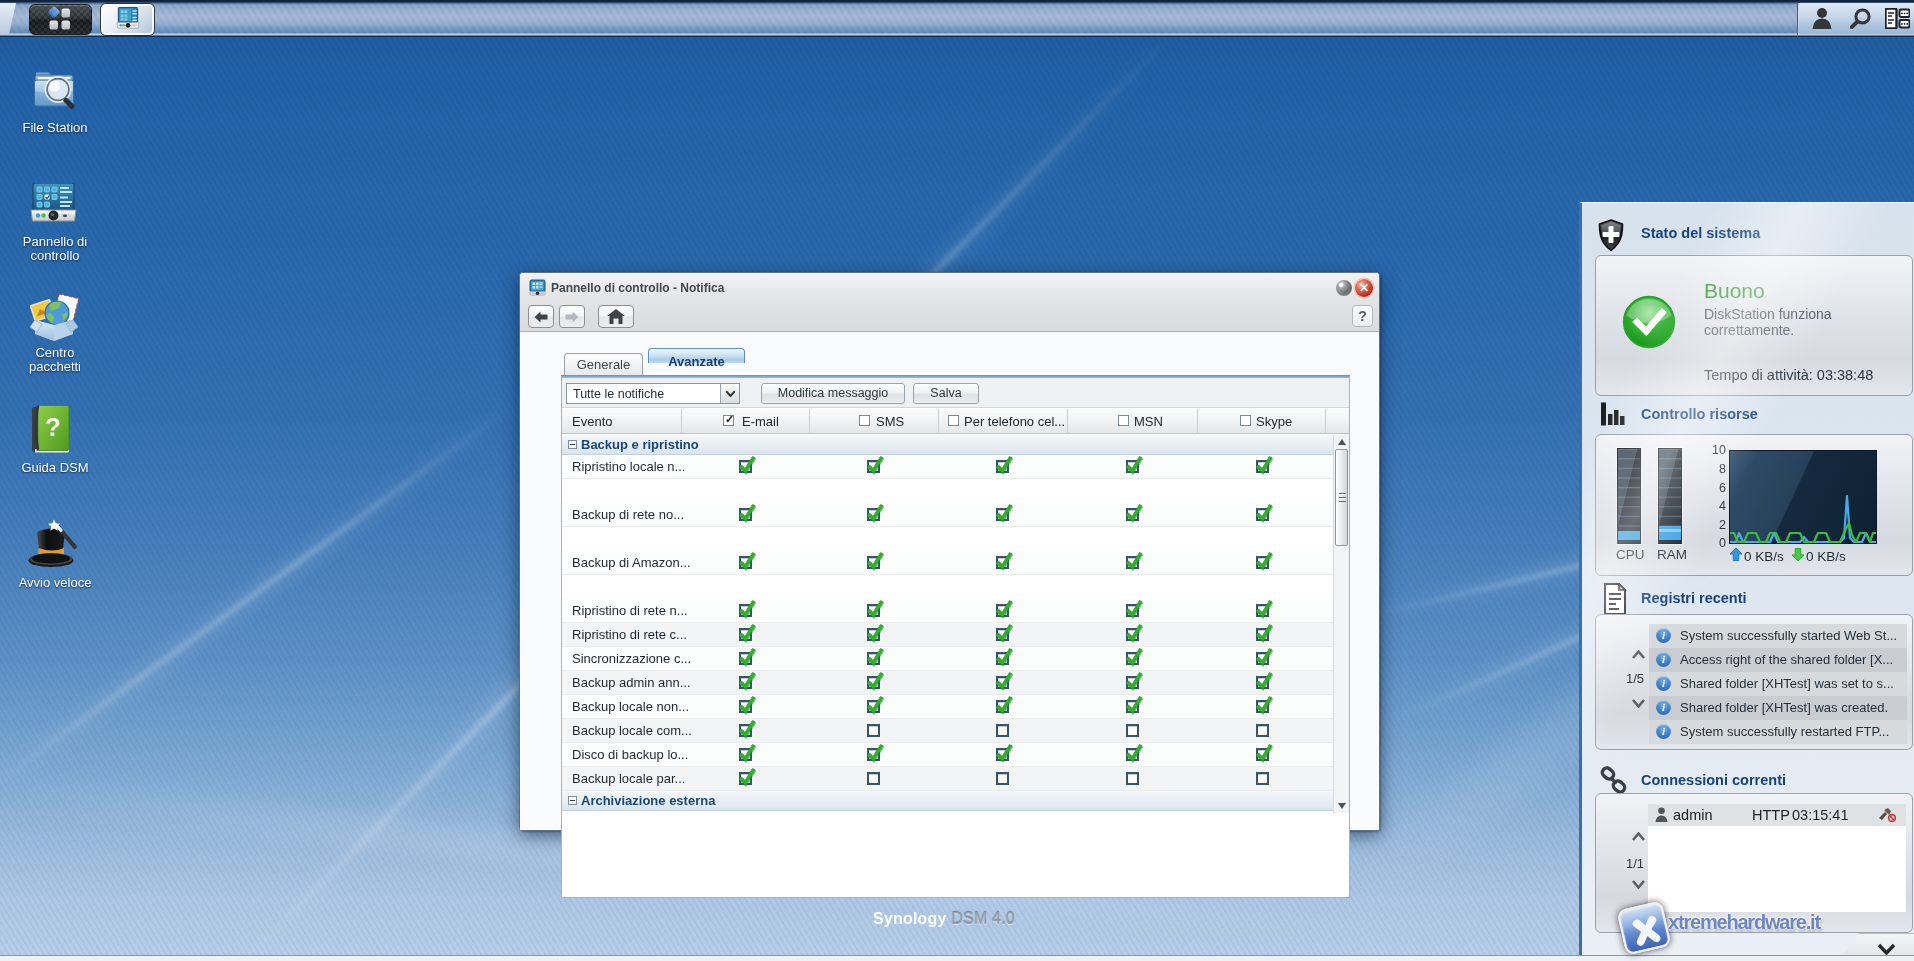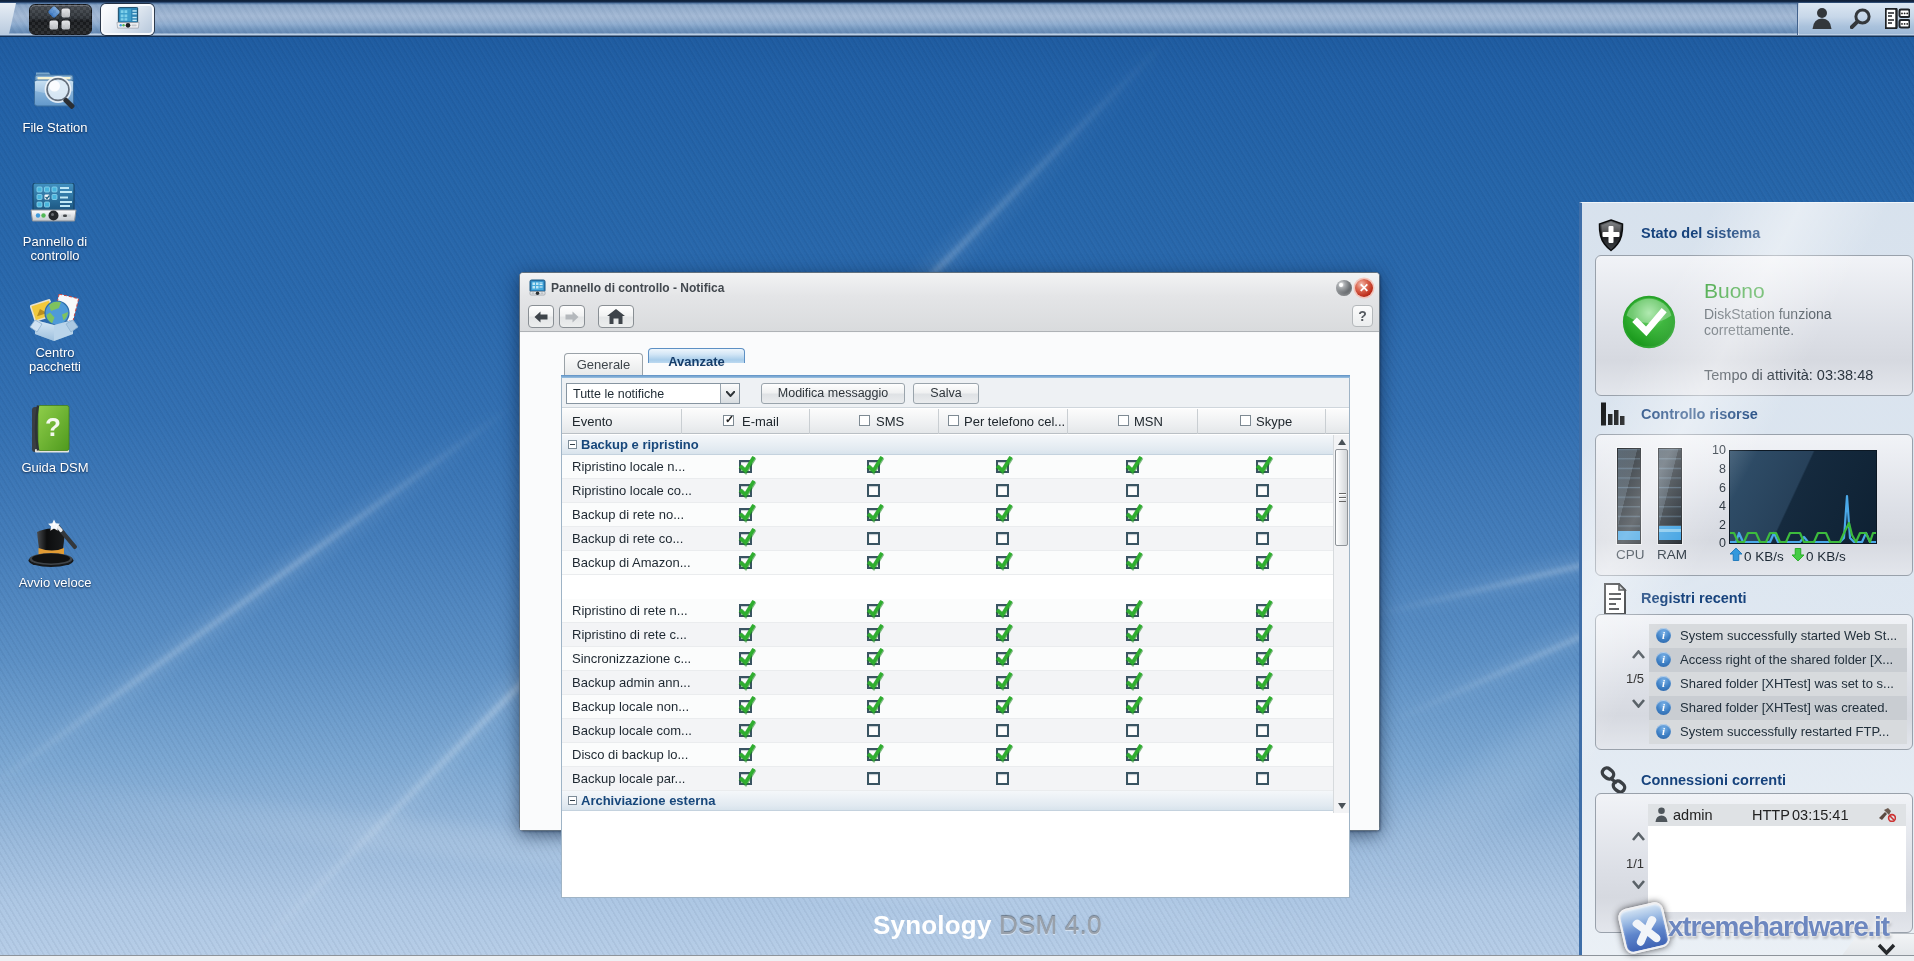--- a/index.html
+++ b/index.html
@@ -132,25 +132,25 @@
 .info::after { content:"i"; position:absolute; left:0; top:0; width:15px; text-align:center; font-size:11px; line-height:15px; color:#fff; font-weight:bold; font-family:"Liberation Serif",serif; font-style:italic; }
 .logrow.r1 { background:#d7dadd; }
 .logrow.r2 { background:#c9cdd2; }
 #ptab { position:absolute; left:255px; top:730px; width:80px; height:29px; background:linear-gradient(to bottom,#f2f4f6,#dfe3e7); clip-path:polygon(22px 0, 100% 0, 100% 100%, 0 100%); border-top:1px solid #b8bec4; }
 
 
 #watermark { position:absolute; left:1610px; top:895px; width:304px; height:66px; z-index:30; }
 #wmx { position:absolute; left:11px; top:10px; width:46px; height:46px; border-radius:9px; transform:rotate(-13deg);
   background:linear-gradient(to bottom,#d4e4f4 0%,#9dbce4 28%,#5f86cc 60%,#3f63b4 100%);
   border:2px solid #f0f0f2; box-shadow:0 0 7px rgba(30,30,35,0.8), inset 0 1px 2px rgba(255,255,255,0.6); }
-#wmtext { position:absolute; left:58px; top:16px; font-size:28px; font-weight:bold; color:#6d87bf; letter-spacing:-1.2px;
+#wmtext { position:absolute; left:58px; top:16px; font-size:20px; font-weight:bold; color:#6d87bf; letter-spacing:-1.2px;
   text-shadow:0 0 2px #fff, 0 0 3px #fff, 0 0 5px rgba(255,255,255,0.9), 1px 2px 3px rgba(60,60,70,0.55);text-align:center; }
 
 
-#dsmtext { position:absolute; left:873px; top:910px; color:#fff; font-size:26px; letter-spacing:0.2px; }
+#dsmtext { position:absolute; left:873px; top:910px; color:#fff; font-size:16px; letter-spacing:0.2px; }
 #bottomline { position:absolute; left:0; top:955px; width:1914px; height:6px; background:#eef1f4; border-top:1px solid #8d949b; }
 </style>
 </head>
 <body>
 <div id="texture"></div>
 <div id="streaks">
 <div class="streak" style="left:48px; top:495px; width:1320px; height:6px; transform:rotate(-44.9deg); opacity:.4;"></div>
 <div class="streak halo" style="left:48px; top:485px; width:1320px; height:26px; transform:rotate(-44.9deg); opacity:.12;"></div>
 <div class="streak" style="left:-80px; top:595px; width:660px; height:5px; transform:rotate(-36.1deg); opacity:.3;"></div>
 <div class="streak halo" style="left:-80px; top:586px; width:660px; height:23px; transform:rotate(-36.1deg); opacity:.1;"></div>
@@ -473,33 +473,20 @@
               <path d="M3 10.9 L8.5 15.7 L17 1.9" stroke="#2fae2f" stroke-width="3.3" fill="none"></path>
             </svg>
           </span>
           <span class="cb" style="left:694px; top:5px;">
             <svg width="20" height="20" viewBox="0 0 20 20" style="position:absolute;left:-4px;top:-7.5px;">
               <path d="M3.2 11.4 L8.6 16.2 L17.2 2.4" stroke="#15801c" stroke-width="4.8" fill="none" opacity="0.55"></path>
               <path d="M3 10.9 L8.5 15.7 L17 1.9" stroke="#2fae2f" stroke-width="3.3" fill="none"></path>
             </svg>
           </span>
         </div>
-      <div class="grow even" style="top:44px;">
-          <span class="lbl">Ripristino locale co...</span>
-          <span class="cb" style="left:177px; top:5px;">
-            <svg width="20" height="20" viewBox="0 0 20 20" style="position:absolute;left:-4px;top:-7.5px;">
-              <path d="M3.2 11.4 L8.6 16.2 L17.2 2.4" stroke="#15801c" stroke-width="4.8" fill="none" opacity="0.55"></path>
-              <path d="M3 10.9 L8.5 15.7 L17 1.9" stroke="#2fae2f" stroke-width="3.3" fill="none"></path>
-            </svg>
-          </span>
-          <span class="cb" style="left:305px; top:5px;"></span>
-          <span class="cb" style="left:434px; top:5px;"></span>
-          <span class="cb" style="left:564px; top:5px;"></span>
-          <span class="cb" style="left:694px; top:5px;"></span>
-        </div>
       <div class="grow odd" style="top:68px;">
           <span class="lbl">Backup di rete no...</span>
           <span class="cb" style="left:177px; top:5px;">
             <svg width="20" height="20" viewBox="0 0 20 20" style="position:absolute;left:-4px;top:-7.5px;">
               <path d="M3.2 11.4 L8.6 16.2 L17.2 2.4" stroke="#15801c" stroke-width="4.8" fill="none" opacity="0.55"></path>
               <path d="M3 10.9 L8.5 15.7 L17 1.9" stroke="#2fae2f" stroke-width="3.3" fill="none"></path>
             </svg>
           </span>
           <span class="cb" style="left:305px; top:5px;">
             <svg width="20" height="20" viewBox="0 0 20 20" style="position:absolute;left:-4px;top:-7.5px;">
@@ -518,33 +505,20 @@
               <path d="M3.2 11.4 L8.6 16.2 L17.2 2.4" stroke="#15801c" stroke-width="4.8" fill="none" opacity="0.55"></path>
               <path d="M3 10.9 L8.5 15.7 L17 1.9" stroke="#2fae2f" stroke-width="3.3" fill="none"></path>
             </svg>
           </span>
           <span class="cb" style="left:694px; top:5px;">
             <svg width="20" height="20" viewBox="0 0 20 20" style="position:absolute;left:-4px;top:-7.5px;">
               <path d="M3.2 11.4 L8.6 16.2 L17.2 2.4" stroke="#15801c" stroke-width="4.8" fill="none" opacity="0.55"></path>
               <path d="M3 10.9 L8.5 15.7 L17 1.9" stroke="#2fae2f" stroke-width="3.3" fill="none"></path>
             </svg>
           </span>
-        </div>
-      <div class="grow even" style="top:92px;">
-          <span class="lbl">Backup di rete co...</span>
-          <span class="cb" style="left:177px; top:5px;">
-            <svg width="20" height="20" viewBox="0 0 20 20" style="position:absolute;left:-4px;top:-7.5px;">
-              <path d="M3.2 11.4 L8.6 16.2 L17.2 2.4" stroke="#15801c" stroke-width="4.8" fill="none" opacity="0.55"></path>
-              <path d="M3 10.9 L8.5 15.7 L17 1.9" stroke="#2fae2f" stroke-width="3.3" fill="none"></path>
-            </svg>
-          </span>
-          <span class="cb" style="left:305px; top:5px;"></span>
-          <span class="cb" style="left:434px; top:5px;"></span>
-          <span class="cb" style="left:564px; top:5px;"></span>
-          <span class="cb" style="left:694px; top:5px;"></span>
         </div>
       <div class="grow odd" style="top:116px;">
           <span class="lbl">Backup di Amazon...</span>
           <span class="cb" style="left:177px; top:5px;">
             <svg width="20" height="20" viewBox="0 0 20 20" style="position:absolute;left:-4px;top:-7.5px;">
               <path d="M3.2 11.4 L8.6 16.2 L17.2 2.4" stroke="#15801c" stroke-width="4.8" fill="none" opacity="0.55"></path>
               <path d="M3 10.9 L8.5 15.7 L17 1.9" stroke="#2fae2f" stroke-width="3.3" fill="none"></path>
             </svg>
           </span>
           <span class="cb" style="left:305px; top:5px;">

